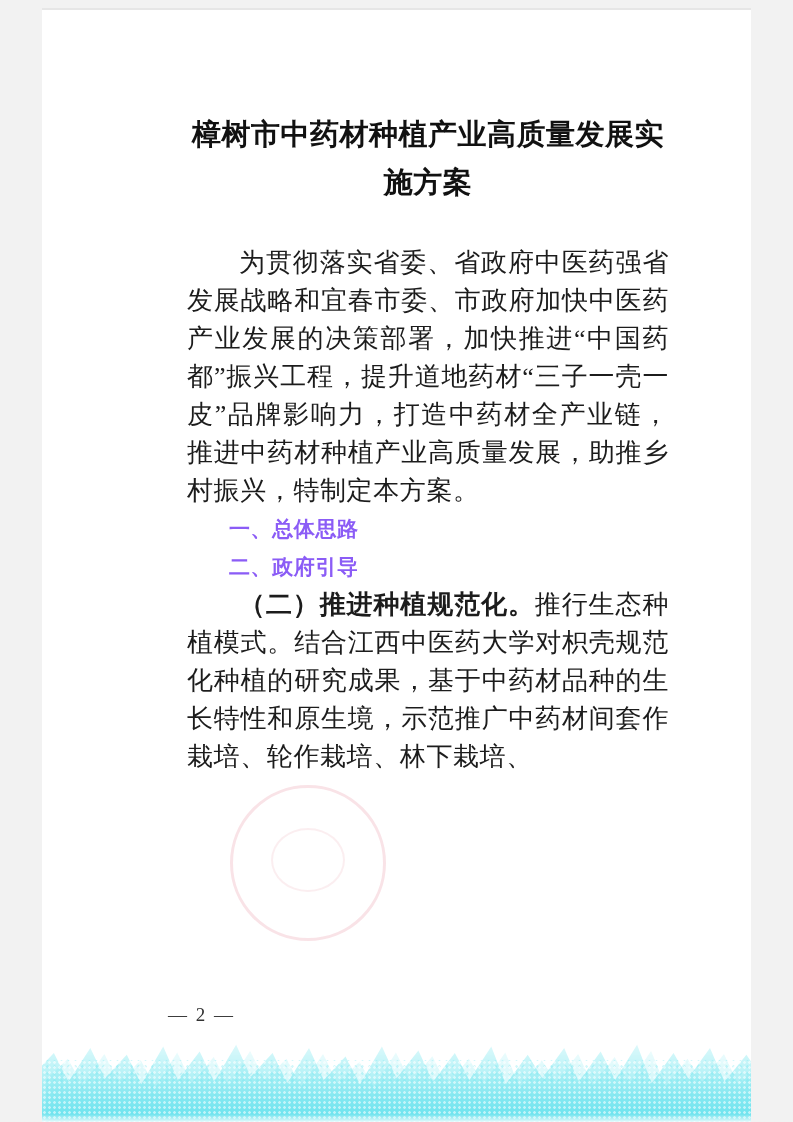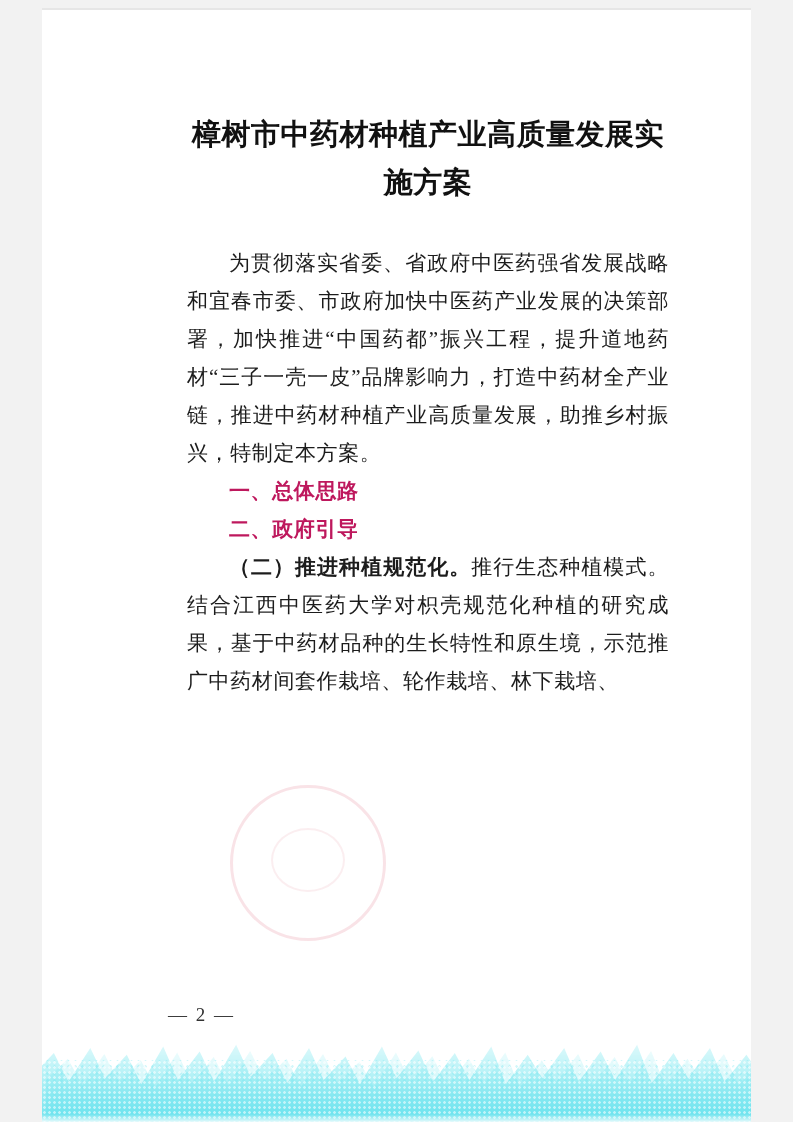--- a/index.html
+++ b/index.html
@@ -26,34 +26,34 @@
     font-size:29px;
     font-weight:bold;
     letter-spacing:0.5px;
     line-height:48px;
     color:#111;
   }
   .body-text{margin-top:38px;}
   .para{
     margin:0;
     text-indent:2em;
-    font-size:21px;
+    font-size:26px;
     line-height:38px;
     text-align:justify;
     letter-spacing:0.6px;
   }
   .heading{
     margin:0;
     text-indent:2em;
     font-size:21px;
     line-height:38px;
     font-weight:bold;
     font-family:"Liberation Sans","DejaVu Sans",sans-serif;
     letter-spacing:0.6px;
-    color:#be185d;
+    color:#8b5cf6;
   }
   .lead{font-weight:bold;}
   .page-number{
     position:absolute;
     left:126px;top:994px;
     z-index:2;
     font-size:19px;
     letter-spacing:2px;
     color:#333;
   }

